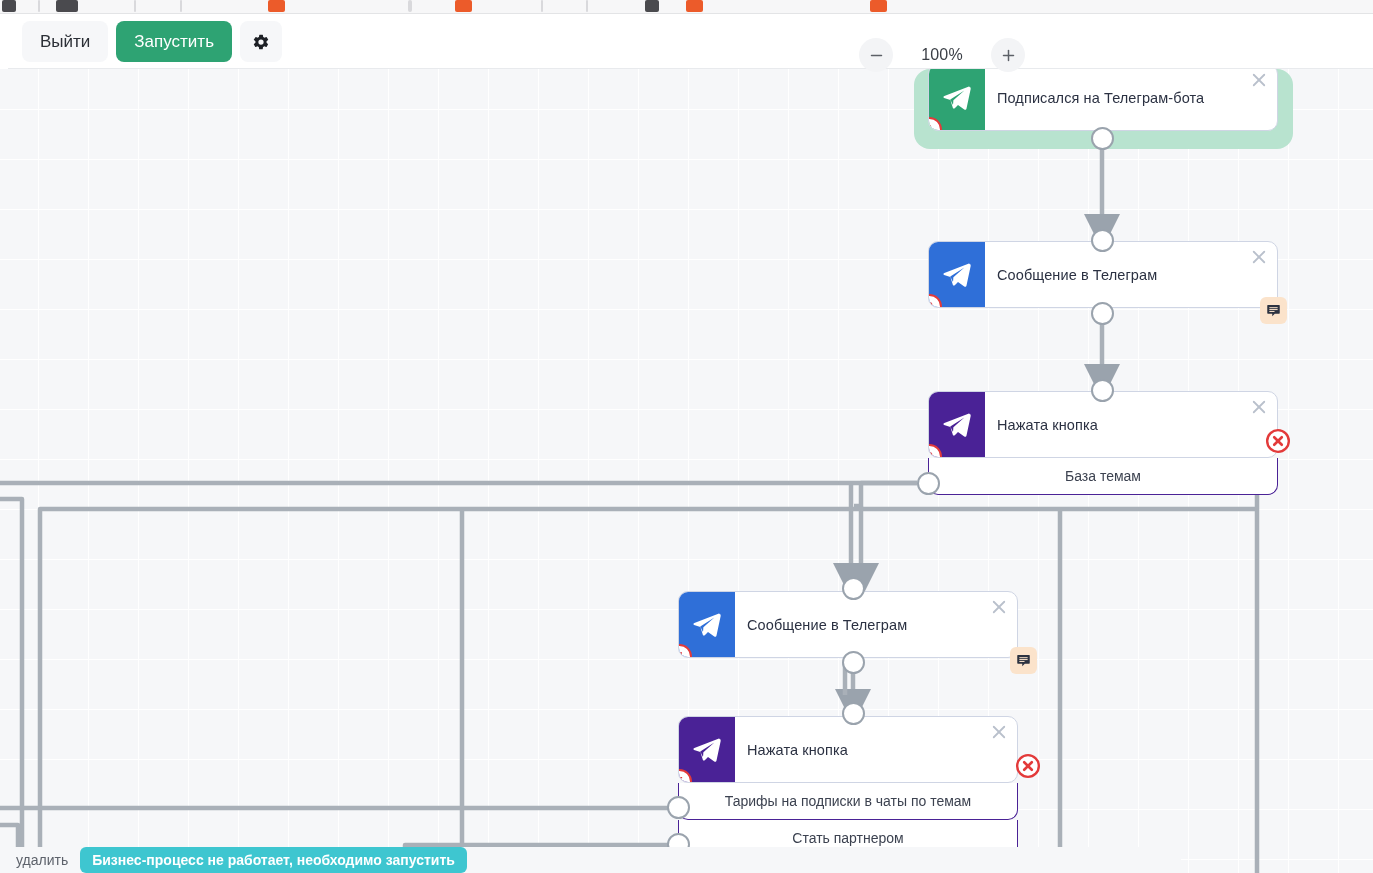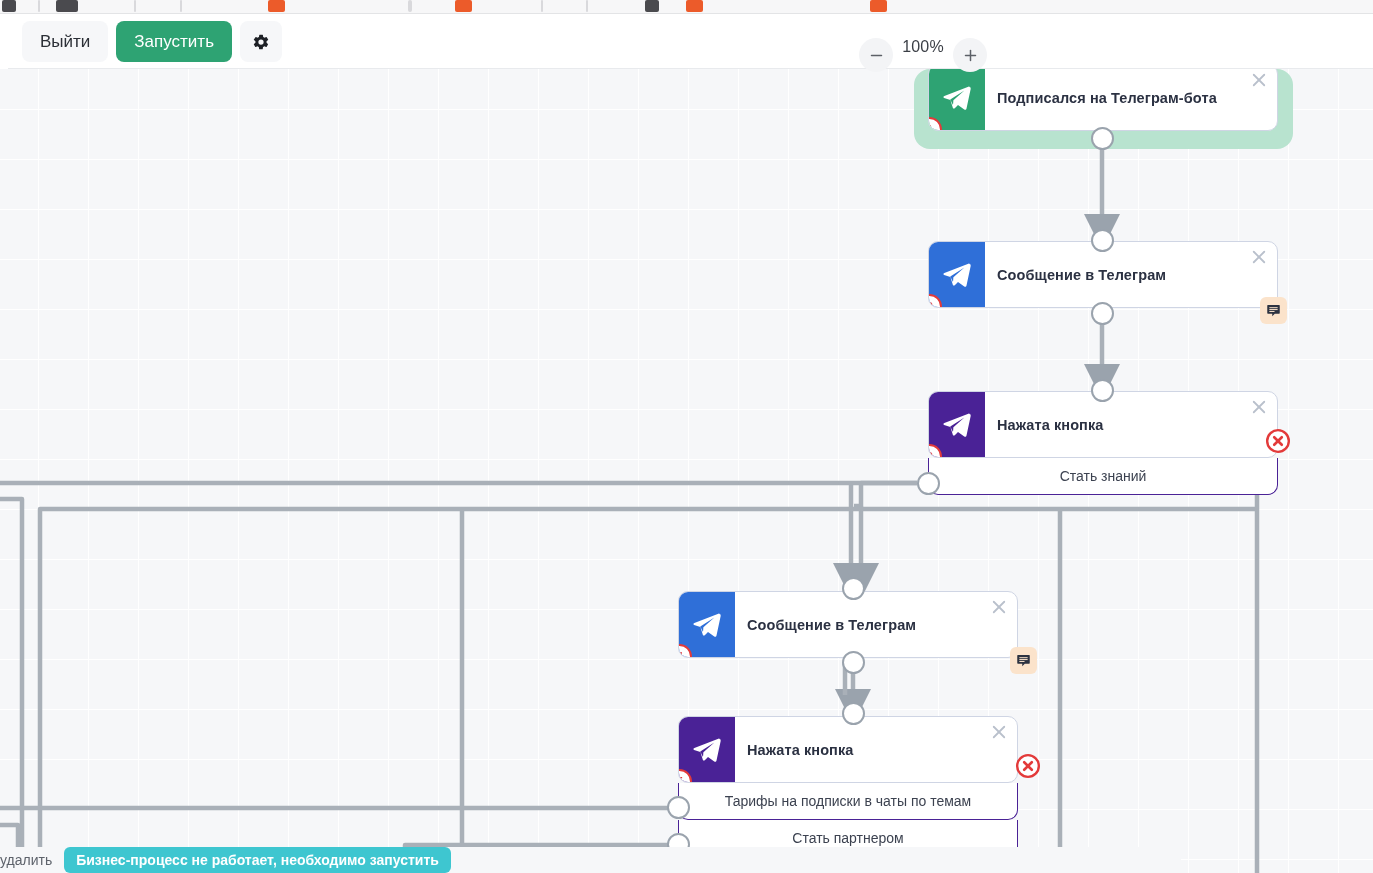--- a/index.html
+++ b/index.html
@@ -48,21 +48,21 @@
   .tb-btn.plain { background: #f6f7f9; color: #2b2f36; }
   .tb-btn.primary { background: #4f7df3; color: #ffffff; }
   .tb-btn.success { background: #2ea373; color: #ffffff; }
   .tb-btn.icon {
     background: #f6f7f9; width: 42px; padding: 0;
   }
   .gear-svg { width: 18px; height: 18px; display: block; }
 
   #toolbar-zoom {
     position: absolute; left: 851px; top: 24px;
-    display: flex; gap: 3px;
+    display: flex; align-items: center; gap: 22px;
   }
   .zoom-circle {
     width: 34px; height: 34px; border-radius: 50%;
     background: #f3f4f6; border: none; cursor: pointer;
     display: flex; align-items: center; justify-content: center;
     color: #5c6067;
   }
   .zoom-circle svg { width: 15px; height: 15px; display: block; }
   #zoom-value {
     font-size: 16px; color: #3b3f46; min-width: 54px;
@@ -108,21 +108,21 @@
     width: 56px; flex: 0 0 56px;
     display: flex; align-items: center; justify-content: center;
   }
   .node-icon svg { width: 30px; height: 30px; display:block; }
   .icon-green  { background: #2ea373; }
   .icon-blue   { background: #2f6fd8; }
   .icon-purple { background: #4a2296; }
   .node-title {
     flex: 1; display: flex; align-items: center;
     padding-left: 12px; padding-right: 34px;
-    font-size: 14.5px; font-weight: bold; color: #2b3142;
+    font-size: 14.5px; font-weight: normal; color: #2b3142;
     letter-spacing: .1px;
   }
   .node-close {
     position: absolute; right: 9px; top: 6px;
     width: 18px; height: 18px; cursor: pointer;
     color: #b9c0cc;
   }
   .node-close svg { width: 100%; height: 100%; display:block; }
 
   .node-row {
@@ -165,21 +165,21 @@
     background: #ffffff; border: 2px solid #9aa3ad;
     z-index: 25; cursor: pointer;
   }
 
   
   #status-bar {
     position: absolute; left: 0; bottom: 0;
     width: 1181px; height: 26px;
     background: #f6f7f9;
     display: flex; align-items: center;
-    gap: 12px;
+    padding-left: 16px; gap: 12px;
     z-index: 50;
   }
   #status-delete {
     font-size: 14px; color: #5d626b; cursor: pointer;
   }
   #status-warning {
     background: #3ec6d0; color: #ffffff;
     font-size: 14px; font-weight: bold;
     padding: 5px 12px; border-radius: 6px;
     white-space: nowrap;
@@ -336,21 +336,21 @@
       <div class="node-title">Нажата кнопка</div>
       <div class="node-close">
         <svg viewBox="0 0 24 24" stroke="currentColor" stroke-width="2.4" stroke-linecap="round">
             <line x1="5" y1="5" x2="19" y2="19"></line>
             <line x1="19" y1="5" x2="5" y2="19"></line>
           </svg>
       </div>
       <div class="node-badge">3</div>
     </div>
     <div class="node-row purple-border last">
-      <span>Стать знаний</span>
+      <span>База темам</span>
     </div>
   </div>
   <div class="port" style="left:1091px; top:310px;"></div>
   <div class="port" style="left:917px; top:403px;"></div>
   <div class="node-error" style="left:1265px; top:359px;">
     <span>
       <svg viewBox="0 0 24 24">
         <circle cx="12" cy="12" r="10" fill="#ffffff" stroke="#e33a3a" stroke-width="2.2"></circle>
         <g stroke="#e33a3a" stroke-width="2.4" stroke-linecap="round">
             <line x1="8.5" y1="8.5" x2="15.5" y2="15.5"></line>

